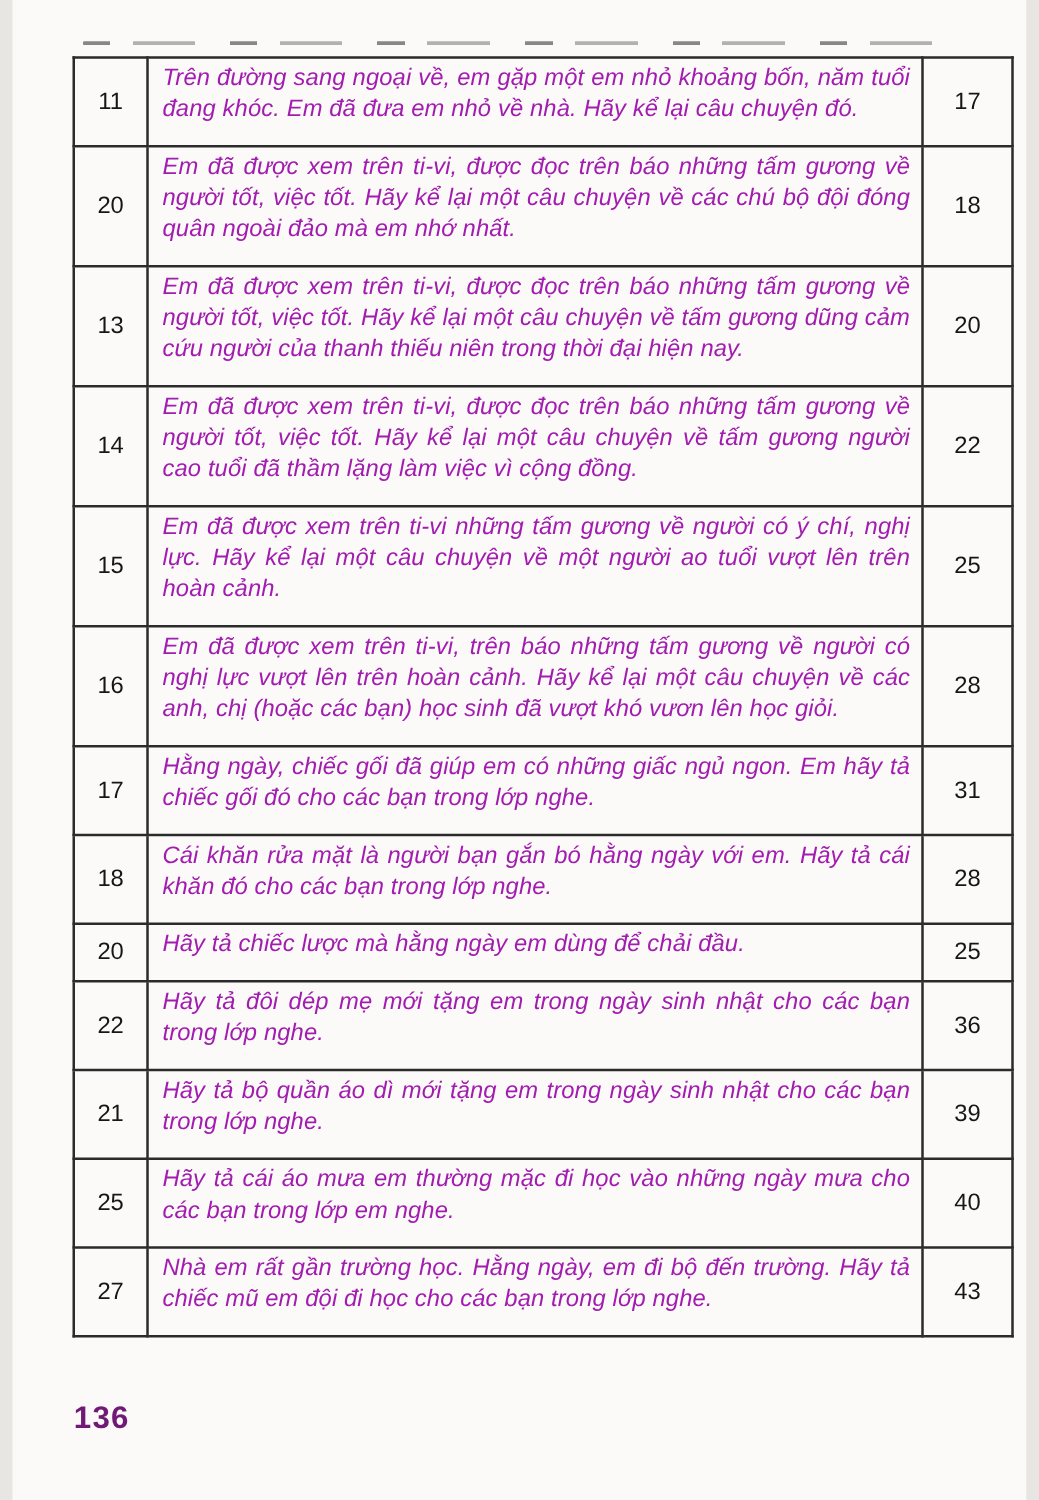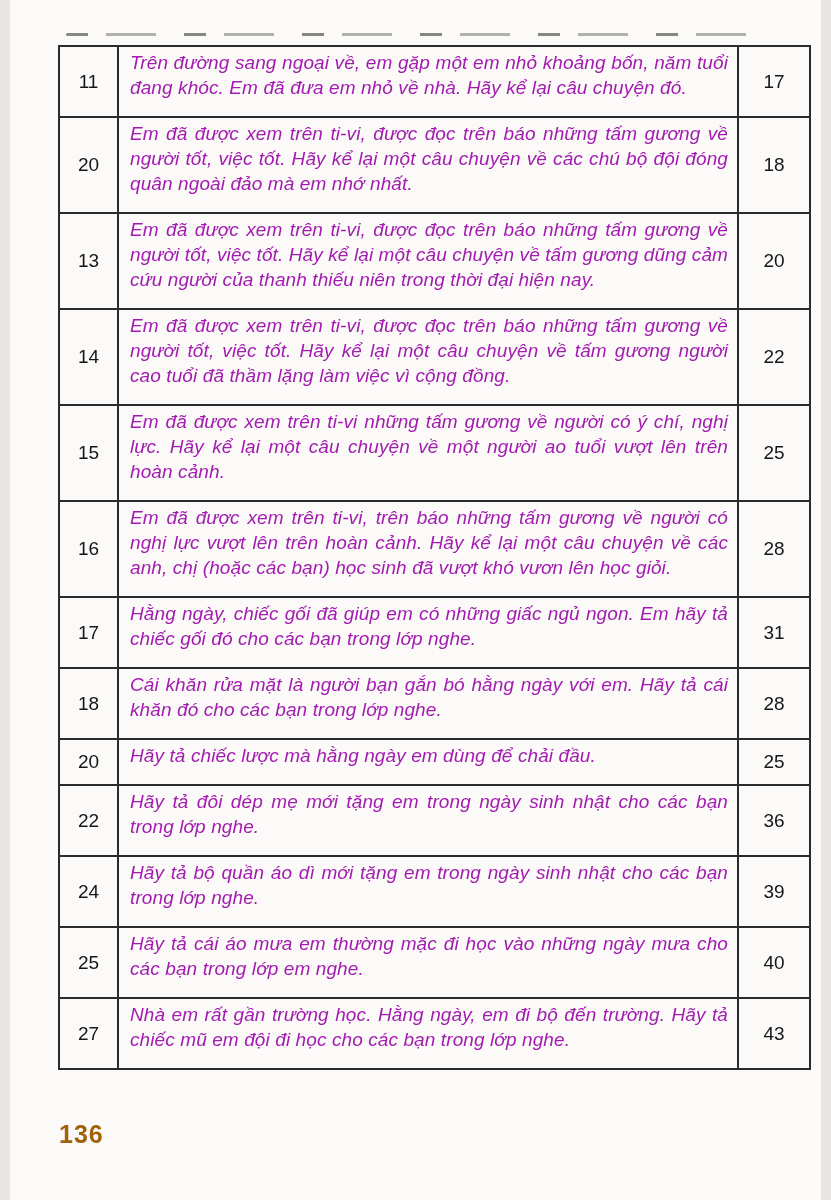--- a/index.html
+++ b/index.html
@@ -70,21 +70,21 @@
     color: #161616;
     padding: 2px 0;
   }
   .footer-page-number {
     position: absolute;
     left: 49px;
     top: 1120px;
     font-size: 25px;
     font-weight: bold;
     font-style: normal;
-    color: #a16207;
+    color: #701a75;
     letter-spacing: 1px;
   }
 </style>
 </head>
 <body>
 
 <div class="page">
 
   <div class="scan-artifact-top"></div>
 
@@ -134,21 +134,21 @@
           <td class="c-num">20</td>
           <td class="c-topic">Hãy tả chiếc lược mà hằng ngày em dùng để chải đầu.</td>
           <td class="c-page">25</td>
         </tr>
         <tr>
           <td class="c-num">22</td>
           <td class="c-topic">Hãy tả đôi dép mẹ mới tặng em trong ngày sinh nhật cho các bạn trong lớp nghe.</td>
           <td class="c-page">36</td>
         </tr>
         <tr>
-          <td class="c-num">24</td>
+          <td class="c-num">21</td>
           <td class="c-topic">Hãy tả bộ quần áo dì mới tặng em trong ngày sinh nhật cho các bạn trong lớp nghe.</td>
           <td class="c-page">39</td>
         </tr>
         <tr>
           <td class="c-num">25</td>
           <td class="c-topic">Hãy tả cái áo mưa em thường mặc đi học vào những ngày mưa cho các bạn trong lớp em nghe.</td>
           <td class="c-page">40</td>
         </tr>
         <tr>
           <td class="c-num">27</td>

